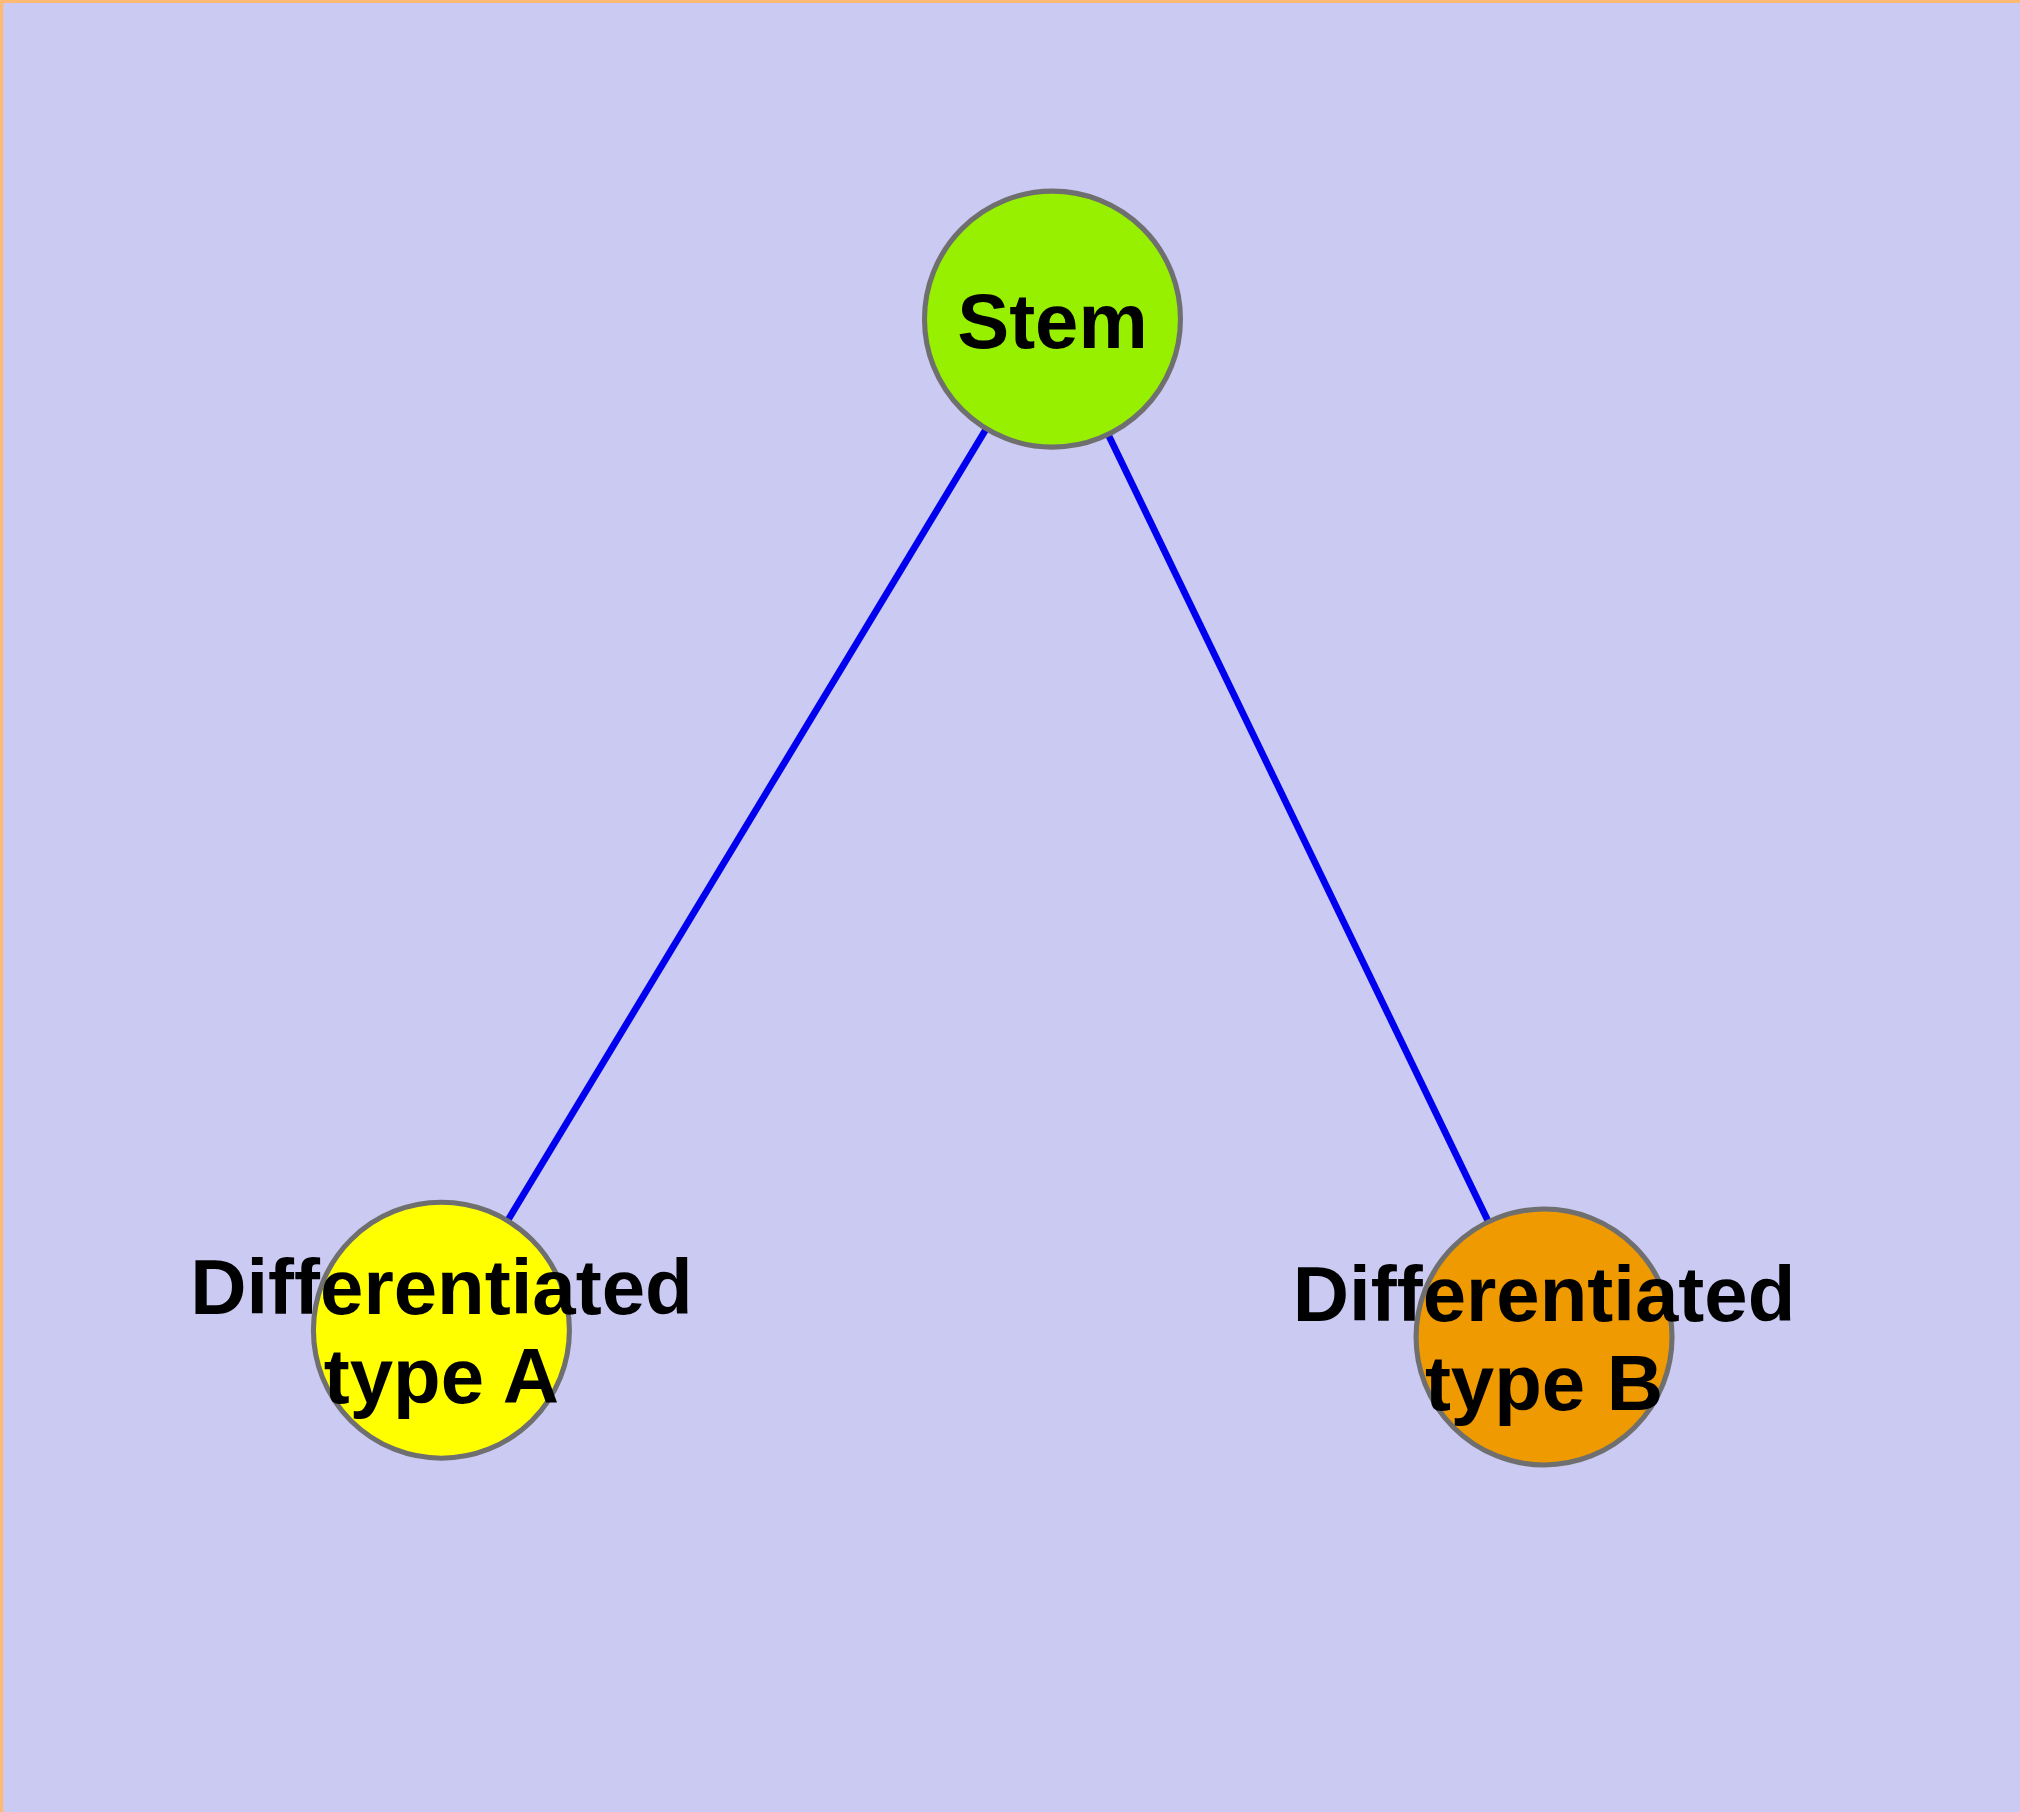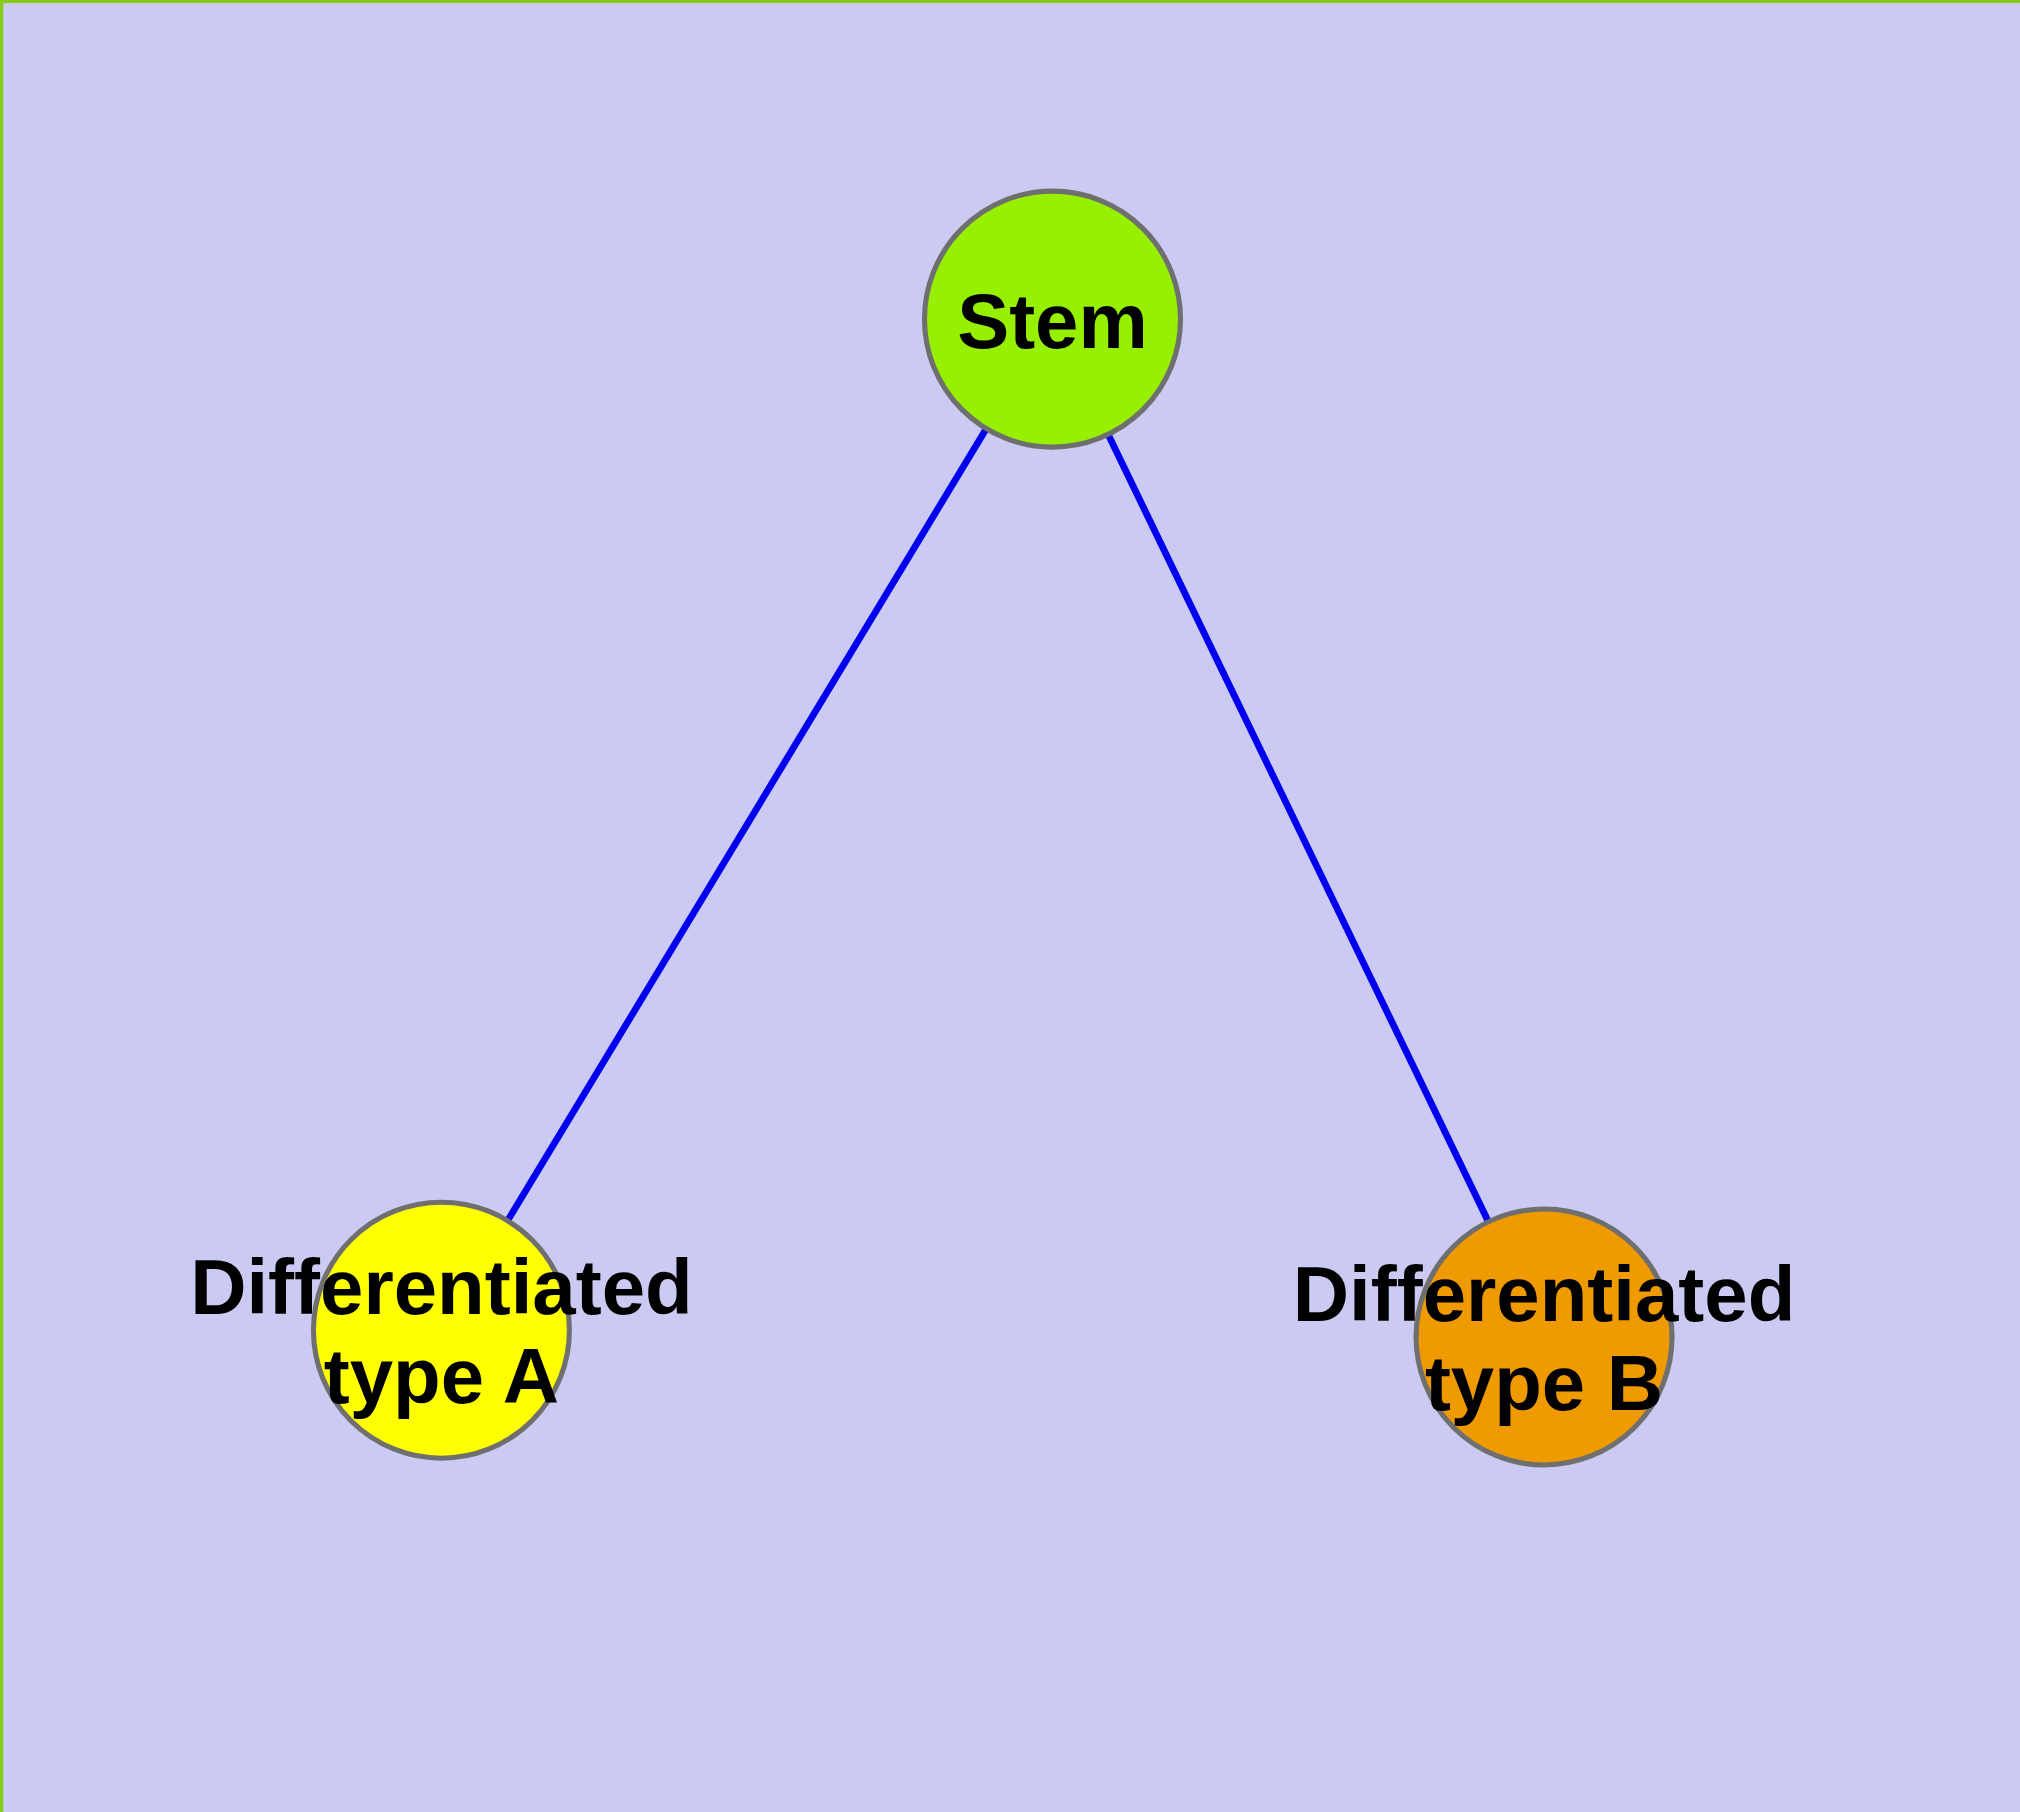--- a/index.html
+++ b/index.html
@@ -6,21 +6,21 @@
     margin: 0;
     padding: 0;
     background: #ffffff;
     font-family: "Liberation Sans", sans-serif;
   }
   .page {
     position: relative;
     width: 2021px;
     height: 1812px;
     overflow: hidden;
-    background: #84cc16;
+    background: #fdba74;
   }
   .diagram-svg {
     position: absolute;
     left: 2.5px;
     top: 3.4px;
     display: block;
   }
   .node-label {
     font-family: "Liberation Sans", sans-serif;
     font-weight: bold;

